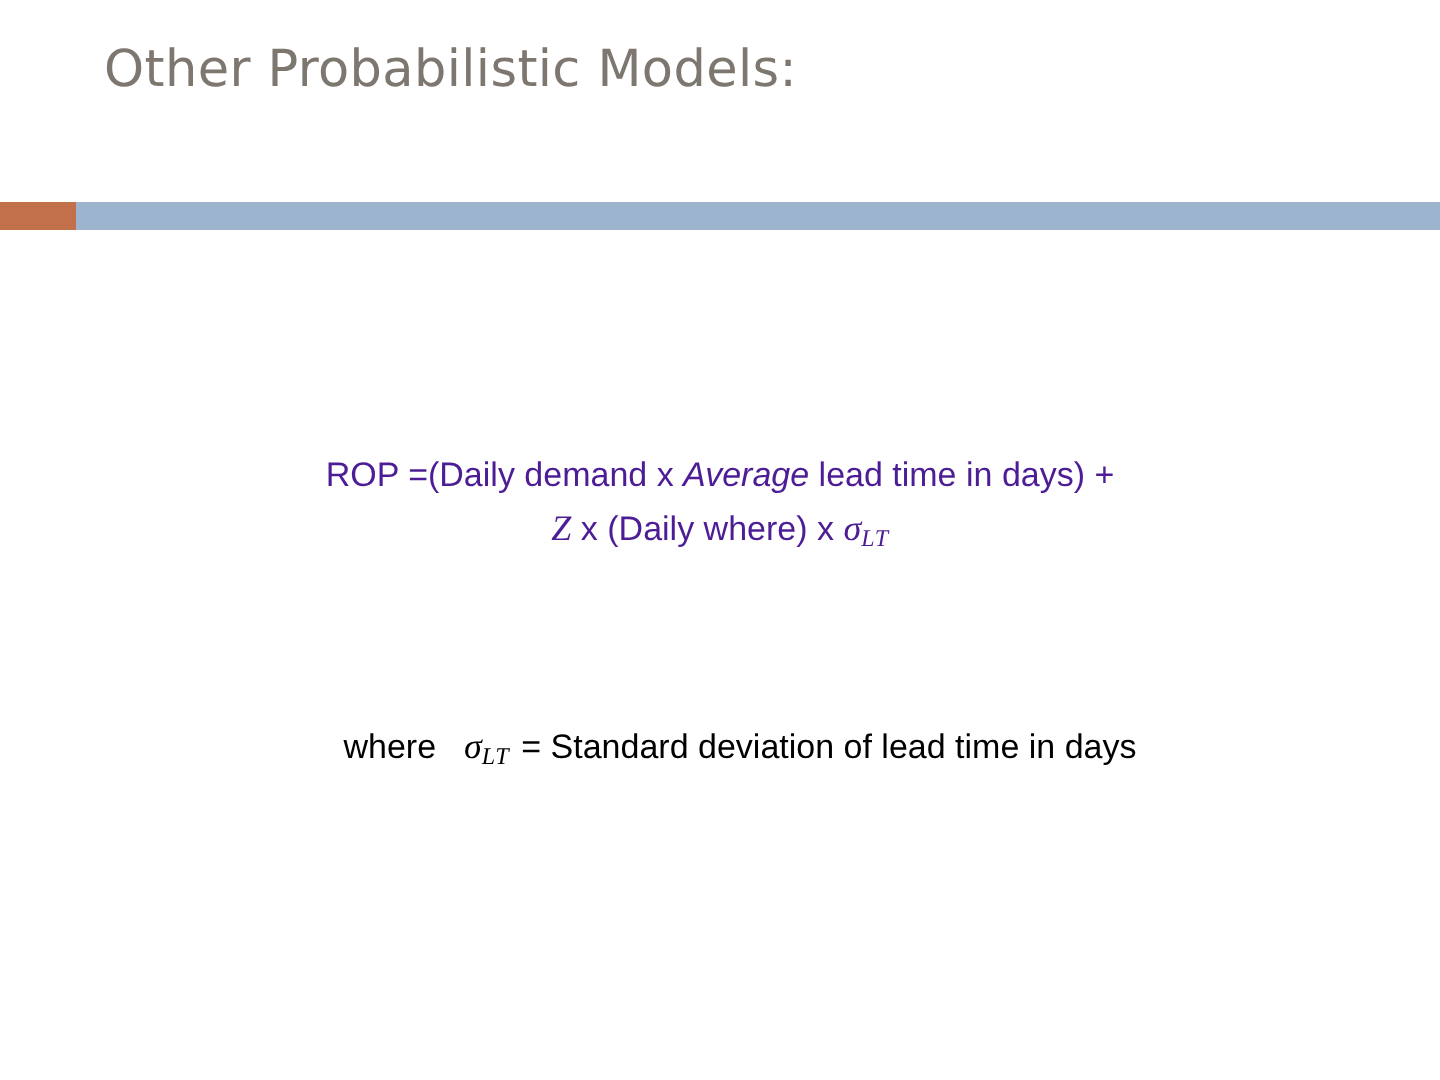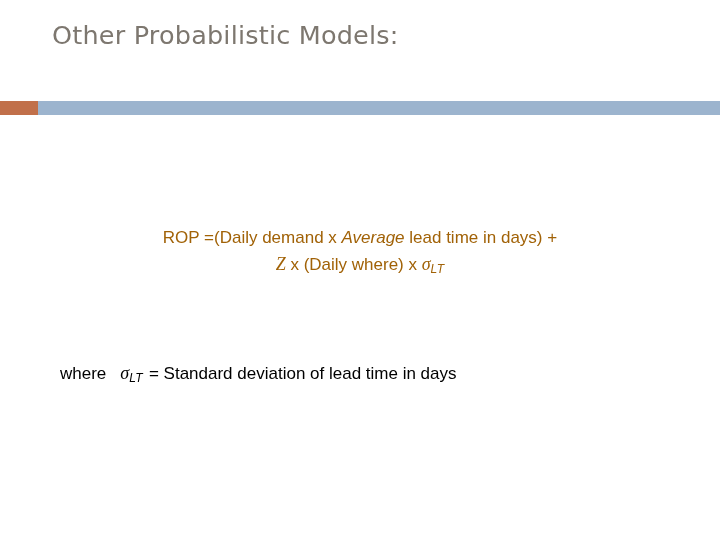--- a/index.html
+++ b/index.html
@@ -72,48 +72,48 @@
     height: 425px;
   }
 
   .formula-block {
     position: absolute;
     left: 60px;
     top: 110px;
     width: 600px;
     text-align: center;
     font-size: 17px;
-    color: #a16207;
+    color: #4c1d95;
     line-height: 26px;
   }
   .formula-line {
     white-space: nowrap;
   }
   .italic {
     font-style: italic;
   }
   .sym {
     font-family: "Liberation Serif", serif;
     font-style: italic;
     font-size: 18px;
   }
   .sub {
-    font-family: Liberation Sans, sans-serif;
+    font-family: Liberation Serif, serif;
     font-style: italic;
     font-size: 12px;
     vertical-align: -3px;
     letter-spacing: 0.3px;
   }
 
   .where-block {
     position: absolute;
     left: 60px;
     top: 245px;
     width: 620px;
-    text-align: left;
+    text-align: center;
     font-size: 17px;
     color: #000000;
     line-height: 26px;
     white-space: nowrap;
   }
   .gap {
     display: inline-block;
     width: 14px;
   }
   .gap-sm {

